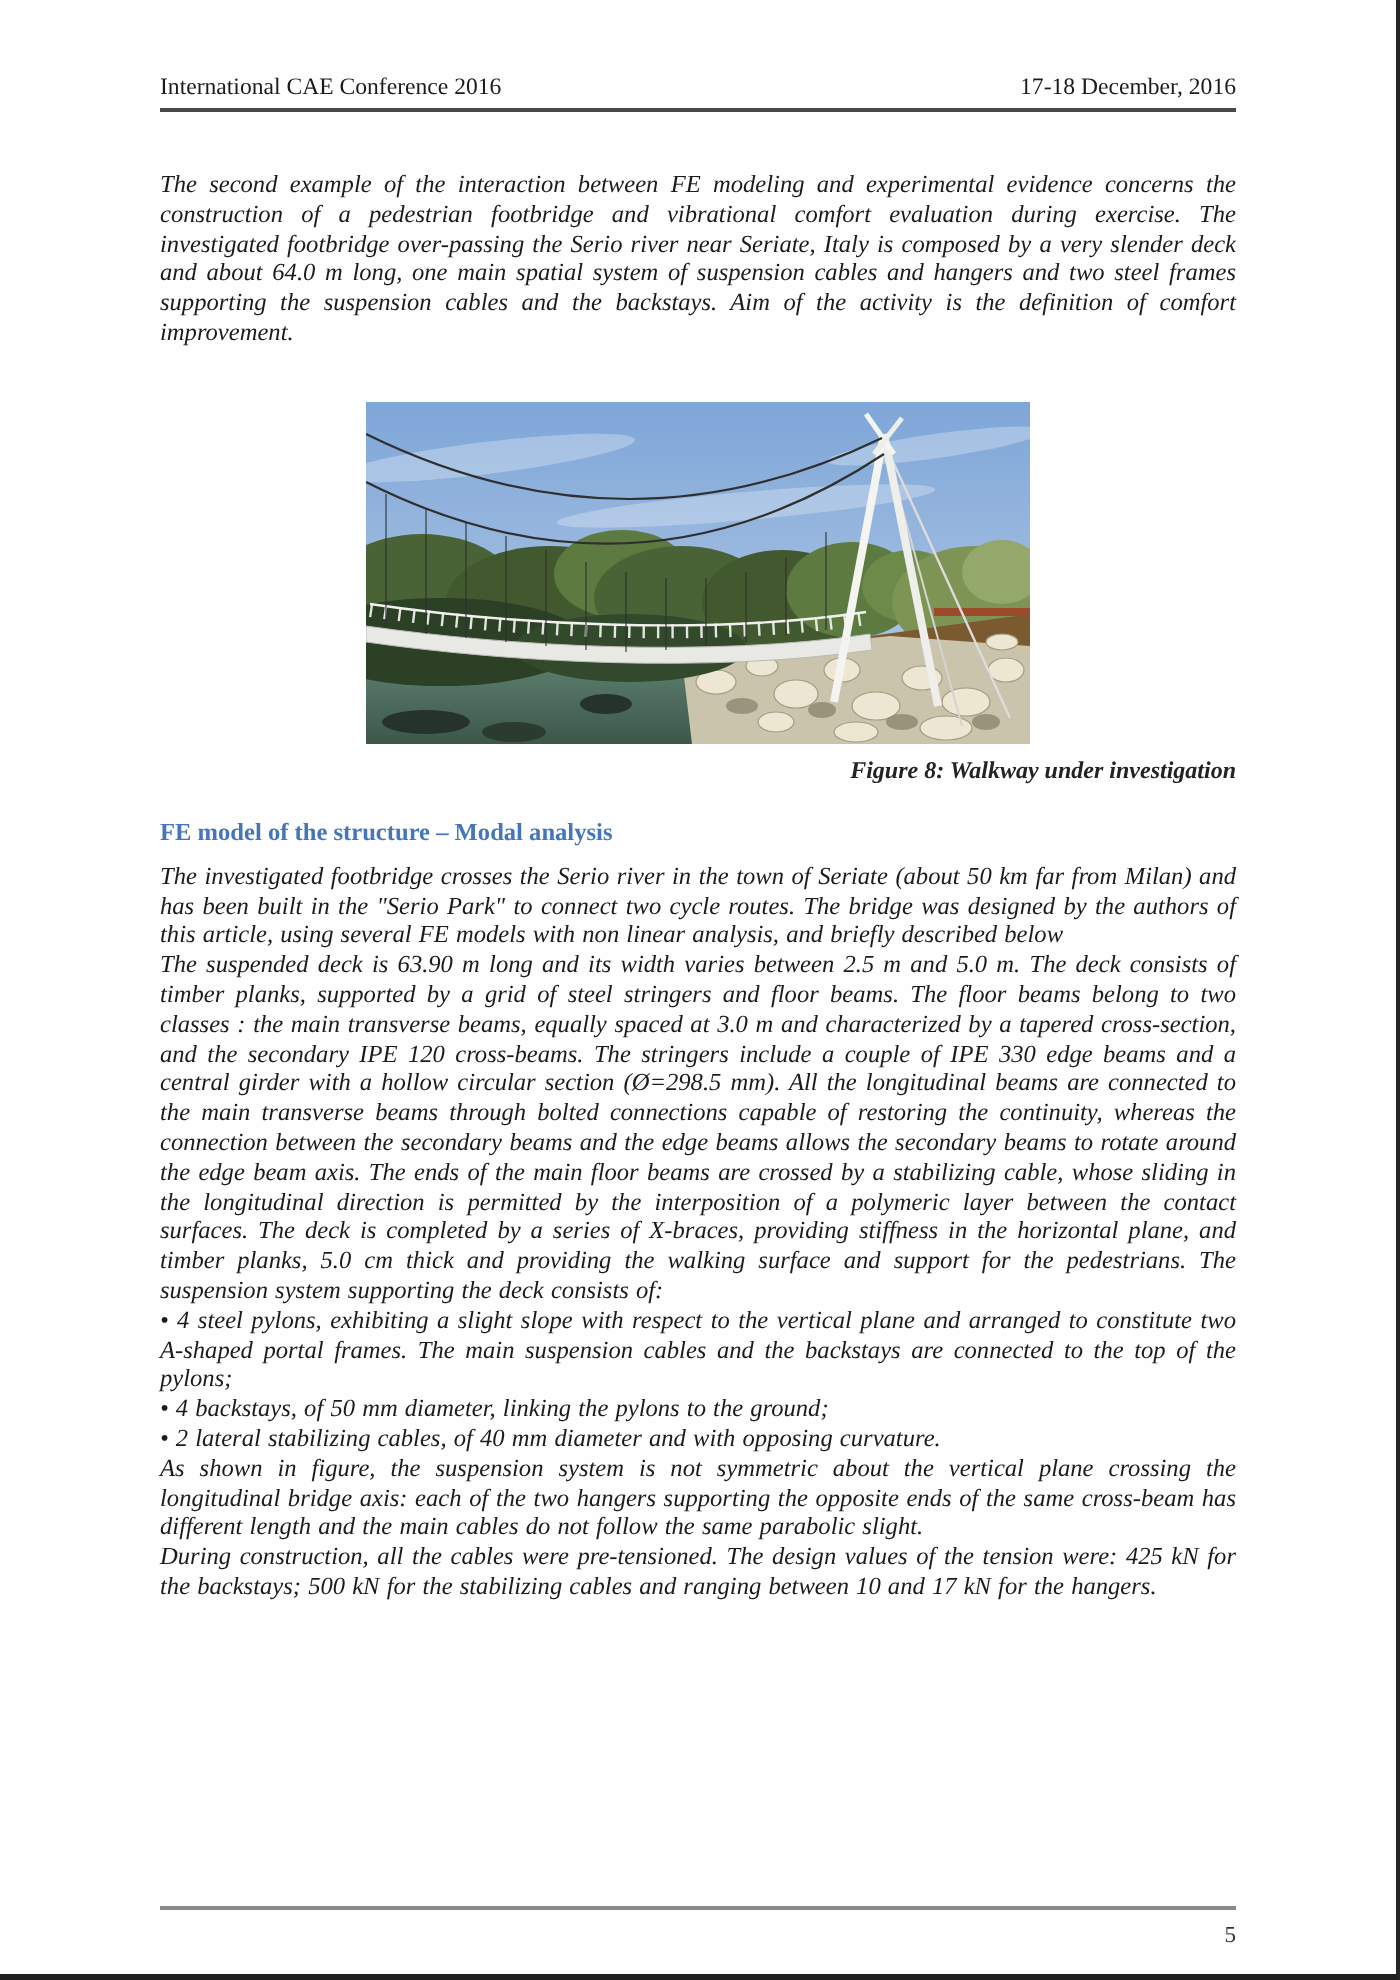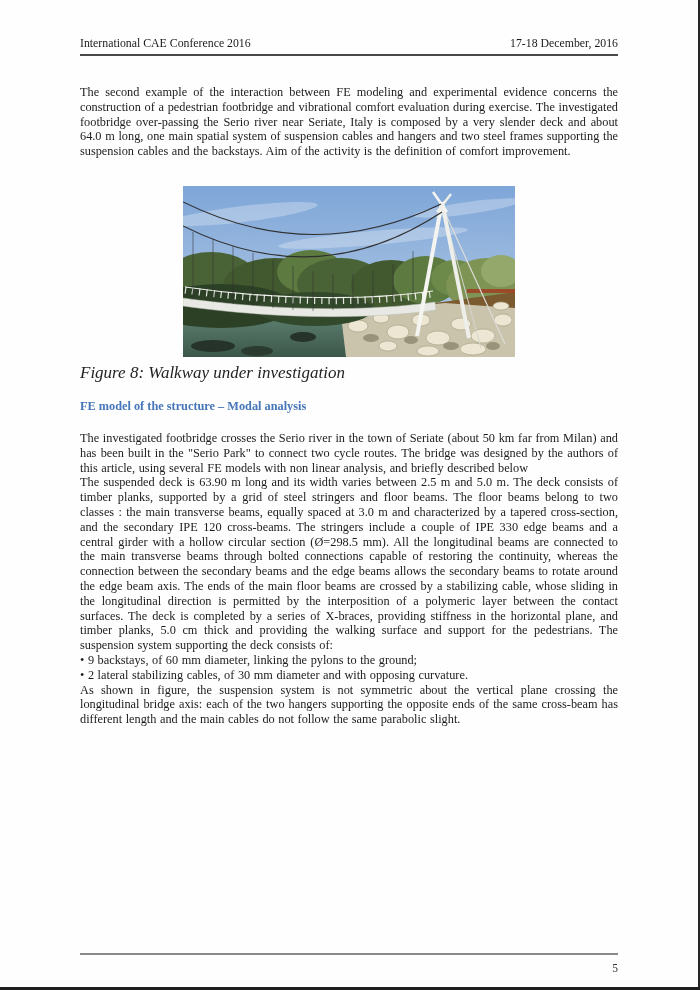--- a/index.html
+++ b/index.html
@@ -21,32 +21,32 @@
     padding-bottom:4px;
     border-bottom:2px solid #4a4a4a;
   }
   .content { position:absolute; left:80px; right:80px; top:85px; }
   .doc-title {
     font-size:15.5px; font-weight:bold; color:#4576b9;
     margin:0 0 10px 0; letter-spacing:0.1px;
   }
   .para {
     margin:0; font-size:12.3px; line-height:14.8px;
-    text-align:justify; word-spacing:0.5px;
+    text-align:justify; word-spacing:0.5px;font-style:italic;
   }
   .figure-block { margin-top:27px; }
   .photo-frame { width:332px; height:171px; margin:0 auto; display:block; }
   .photo-frame svg { display:block; width:332px; height:171px; }
   .figure-caption {
-    text-align:left; font-style:italic; font-size:17px;
-    margin-top:6px; color:#232323;
+    text-align:right; font-style:italic; font-size:12px;
+    margin-top:6px; color:#232323;font-weight:bold;
   }
   .section-heading {
     color:#4576b9; font-weight:bold; font-size:12.3px;
-    margin:16px 0 17px 0;
+    margin:16px 0 7px 0;
   }
   .footer-rule {
     position:absolute; left:80px; right:80px; top:953px;
     border-top:2px solid #8a8a8a; height:0;
   }
   .page-number {
     position:absolute; right:80px; top:962px;
     font-size:11.5px; color:#333;
   }
 </style>
@@ -174,23 +174,25 @@
         </svg>
       </div>
       <div class="figure-caption">Figure 8: Walkway under investigation</div>
     </div>
 
     <div class="section-heading">FE model of the structure – Modal analysis</div>
 
     <p class="para">The investigated footbridge crosses the Serio river in the town of Seriate (about 50 km far from Milan) and has been built in the "Serio Park" to connect two cycle routes. The bridge was designed by the authors of this article, using several FE models with non linear analysis, and briefly described below</p>
     <p class="para">The suspended deck is 63.90 m long and its width varies between 2.5 m and 5.0 m. The deck consists of timber planks, supported by a grid of steel stringers and floor beams. The floor beams belong to two classes : the main transverse beams, equally spaced at 3.0 m and characterized by a tapered cross-section, and the secondary IPE 120 cross-beams. The stringers include a couple of IPE 330 edge beams and a central girder with a hollow circular section (Ø=298.5 mm). All the longitudinal beams are connected to the main transverse beams through bolted connections capable of restoring the continuity, whereas the connection between the secondary beams and the edge beams allows the secondary beams to rotate around the edge beam axis. The ends of the main floor beams are crossed by a stabilizing cable, whose sliding in the longitudinal direction is permitted by the interposition of a polymeric layer between the contact surfaces. The deck is completed by a series of X-braces, providing stiffness in the horizontal plane, and timber planks, 5.0 cm thick and providing the walking surface and support for the pedestrians. The suspension system supporting the deck consists of:</p>
 
-    <p class="para">• 9 backstays, of 60 mm diameter, linking the pylons to the ground;</p>
-    <p class="para">• 2 lateral stabilizing cables, of 30 mm diameter and with opposing curvature.</p>
+    <p class="para">• 4 steel pylons, exhibiting a slight slope with respect to the vertical plane and arranged to constitute two A-shaped portal frames. The main suspension cables and the backstays are connected to the top of the pylons;</p>
+    <p class="para">• 4 backstays, of 50 mm diameter, linking the pylons to the ground;</p>
+    <p class="para">• 2 lateral stabilizing cables, of 40 mm diameter and with opposing curvature.</p>
 
     <p class="para">As shown in figure, the suspension system is not symmetric about the vertical plane crossing the longitudinal bridge axis: each of the two hangers supporting the opposite ends of the same cross-beam has different length and the main cables do not follow the same parabolic slight.</p>
+    <p class="para">During construction, all the cables were pre-tensioned. The design values of the tension were: 425 kN for the backstays; 500 kN for the stabilizing cables and ranging between 10 and 17 kN for the hangers.</p>
 
   </div>
 
   <div class="footer-rule"></div>
   <div class="page-number">5</div>
 
 </div>
 
 </body></html>

